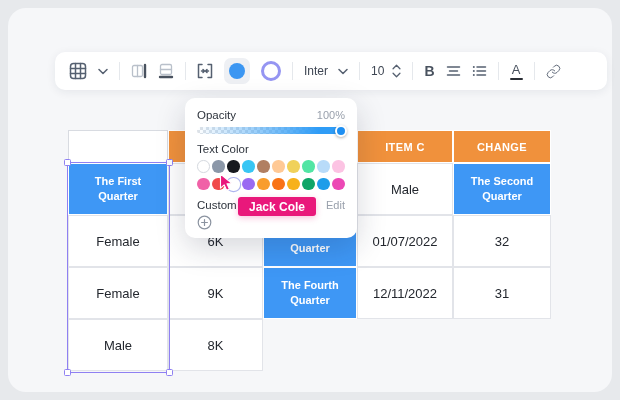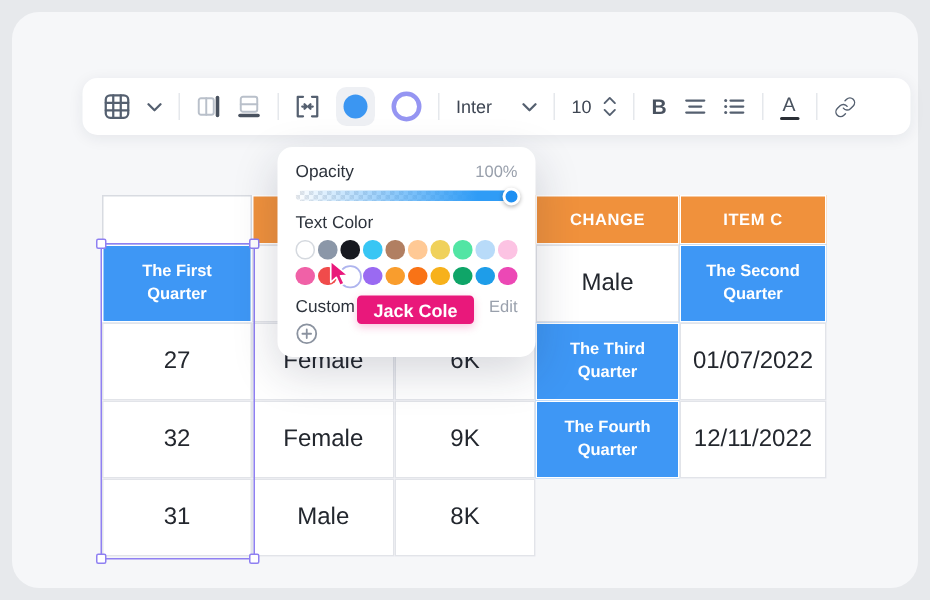--- a/index.html
+++ b/index.html
@@ -22,21 +22,21 @@
   .stepper{display:flex;flex-direction:column;gap:2px;align-items:center;}
   .bold-b{font-size:14px;font-weight:bold;color:#49525F;}
   .a-color{display:flex;flex-direction:column;align-items:center;gap:1px;}
   .a-color .a{font-size:13px;color:#49525F;}
   .a-color .bar{width:13px;height:2.5px;background:#2A2E35;border-radius:1px;}
 
   
   .table{position:absolute;left:68px;top:130px;display:grid;grid-template-columns:100px 95px 94px 96px 98px;
     grid-template-rows:33px 52px 52px 52px 52px;z-index:1;}
   .cell{background:#FFFFFF;border:1px solid #E2E4E9;display:flex;align-items:center;justify-content:center;
-    font-size:16px;color:#23272E;}
+    font-size:13px;color:#23272E;}
   .hcell{border:1px solid #FFFFFF;display:flex;align-items:center;justify-content:center;font-size:11px;font-weight:bold;
     letter-spacing:.4px;color:#FFFFFF;}
   .hblank{background:#FFFFFF;border:1px solid #D8DBE1;}
   .lbl{border:1px solid #FFFFFF;display:flex;align-items:center;justify-content:center;text-align:center;
     font-size:11px;font-weight:bold;color:#FFFFFF;line-height:1.35;padding:0 10px;box-sizing:border-box;}
 
   
   .sel{position:absolute;left:67px;top:162px;width:101px;height:209px;border:1.5px solid #8F80F2;z-index:2;pointer-events:none;}
   .handle{position:absolute;width:7px;height:7px;background:#FFFFFF;border:1.5px solid #8F80F2;border-radius:1.5px;box-sizing:border-box;pointer-events:auto;}
   .h-tl{left:-4px;top:-4px;} .h-tr{right:-4px;top:-4px;} .h-bl{left:-4px;bottom:-4px;} .h-br{right:-4px;bottom:-4px;}
@@ -111,21 +111,21 @@
       </svg>
     </span>
     <span class="fill-pill tb-btn">
       <span class="fill-dot" style="background-color: rgb(59, 150, 242);"></span>
     </span>
     <span class="tb-btn">
       <span class="ring-dot"></span>
     </span>
     <span class="tb-div"></span>
 
-    <span class="tb-btn" style="gap:20px;">
+    <span class="tb-btn" style="gap:10px;">
       <span class="tb-text">Inter</span>
       <svg width="10" height="7" viewBox="0 0 10 7">
         <path d="M1 1.5 L5 5.5 L9 1.5" class="icon-stroke"></path>
       </svg>
     </span>
     <span class="tb-div"></span>
 
     <span class="tb-btn" style="gap:8px;">
       <span class="tb-text">10</span>
       <span class="stepper">
@@ -166,30 +166,29 @@
         <path d="M10 13a5 5 0 0 0 7.54.54l3-3a5 5 0 0 0-7.07-7.07l-1.72 1.71" class="icon-stroke" stroke-width="2.2"></path>
         <path d="M14 11a5 5 0 0 0-7.54-.54l-3 3a5 5 0 0 0 7.07 7.07l1.71-1.71" class="icon-stroke" stroke-width="2.2"></path>
       </svg>
     </span>
   </div>
 
   <div class="table">
     <div class="hcell hblank"></div>
     <div class="hcell" style="background-color: rgb(240, 145, 60);"></div>
     <div class="hcell" style="background-color: rgb(240, 145, 60);"></div>
+    <div class="hcell" style="background-color: rgb(240, 145, 60);">ITEM C</div>
     <div class="hcell" style="background-color: rgb(240, 145, 60);">CHANGE</div>
-    <div class="hcell" style="background-color: rgb(240, 145, 60);">ITEM C</div>
 
     <div class="lbl" style="background-color: rgb(62, 151, 245);">The First Quarter</div>
     <div class="cell"></div>
     <div class="cell"></div>
     <div class="cell">Male</div>
 
     <div class="lbl" style="background-color: rgb(62, 151, 245);">The Second Quarter</div>
-    <div class="cell">27</div>
     <div class="cell">Female</div>
     <div class="cell">6K</div>
 
     <div class="lbl" style="background-color: rgb(62, 151, 245);">The Third Quarter</div>
     <div class="cell">01/07/2022</div>
     <div class="cell">32</div>
     <div class="cell">Female</div>
     <div class="cell">9K</div>
 
     <div class="lbl" style="background-color: rgb(62, 151, 245);">The Fourth Quarter</div>

